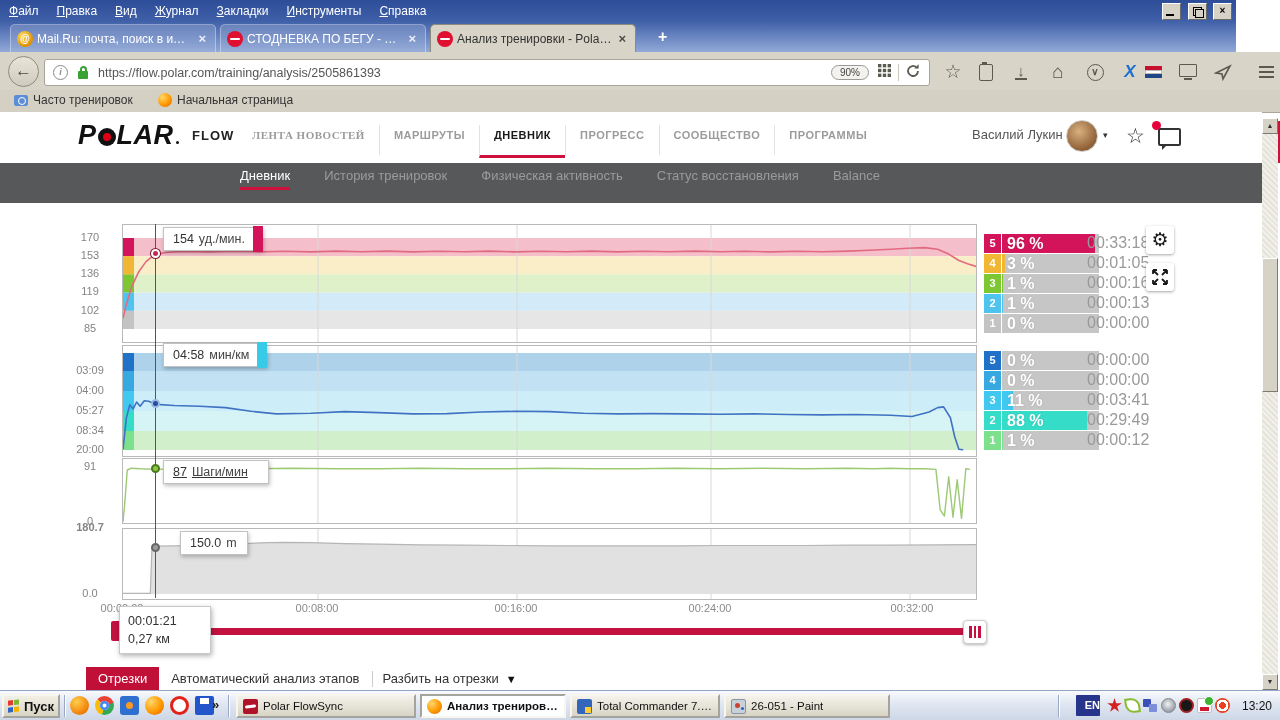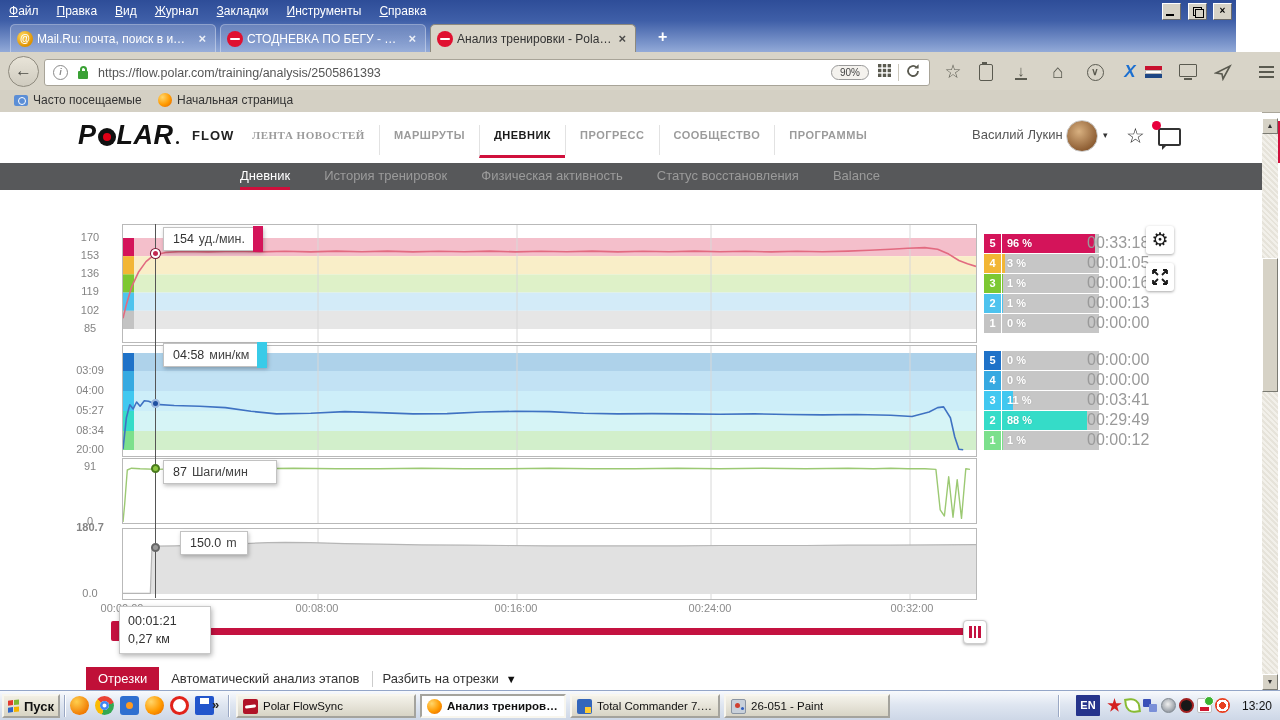--- a/index.html
+++ b/index.html
@@ -76,21 +76,21 @@
   .pnav.active{color:#1a1a1a;border-bottom:3px solid #d0103c;}
   #user-name{left:972px;top:15px;font-size:13px;color:#555;}
   #avatar{left:1066px;top:8px;width:30px;height:30px;border-radius:50%;background:radial-gradient(circle at 40% 35%,#d8b080,#8a5a30 75%);border:1px solid #ccc;}
   #user-caret{left:1103px;top:18px;font-size:9px;color:#333;}
   #hdr-star{left:1126px;top:12px;font-size:21px;color:#333;}
   #chat-icon{left:1158px;top:16px;width:19px;height:14px;border:2px solid #333;border-radius:2px;}
   #chat-icon:after{content:"";position:absolute;left:2px;bottom:-6px;width:0;height:0;border:3px solid transparent;border-top-color:#333;border-left-color:#333;}
   #chat-dot{left:1152px;top:9px;width:9px;height:9px;border-radius:50%;background:#e8003c;}
   #edge-red-tab{left:1268px;top:9px;width:12px;height:42px;background:#d0103c;}
 
-  #subnav{left:0;top:51px;width:1262px;height:27px;background:#57585a;}
+  #subnav{left:0;top:51px;width:1262px;height:40px;background:#57585a;}
   .snav{display:inline-block;font-size:13px;color:#9b9b9b;padding:5px 0 4px;margin-right:34px;height:15px;}
   .snav.active{color:#fff;border-bottom:3px solid #d0103c;}
 
   
   .ylab{position:absolute;left:62px;width:56px;text-align:center;font-size:11px;color:#848484;line-height:14px;}
   .chartbox{position:absolute;left:122px;width:853px;background:#fff;border:1px solid #b9b9b9;}
   .chartbox svg{display:block;}
   #cursor-line{left:155px;top:112px;width:1px;height:374px;background:#555;z-index:3;}
   .dot{position:absolute;width:9px;height:9px;border-radius:50%;z-index:4;box-sizing:border-box;}
   .ctt{position:absolute;background:#fff;border:1px solid #c2c2c2;box-shadow:1px 2px 4px rgba(0,0,0,.25);font-size:12.5px;color:#333;display:flex;align-items:center;padding:0 0 0 9px;height:22px;z-index:5;white-space:nowrap;}
@@ -104,21 +104,21 @@
   #tl-right-handle span{width:2.6px;height:12px;background:#c41240;}
   #cursor-tt{left:119px;top:494px;width:74px;background:#fff;border:1px solid #c8c8c8;box-shadow:1px 2px 5px rgba(0,0,0,.3);z-index:6;padding:5px 8px;font-size:12.5px;color:#333;}
   #cursor-tt div{line-height:18px;}
 
   
   .ztable{position:absolute;left:984px;width:115px;}
   .zrow{display:flex;height:19px;margin-bottom:1px;}
   .znum{width:17px;text-align:center;color:#fff;font-size:11px;font-weight:bold;line-height:19px;flex:0 0 17px;}
   .zbar{flex:1;background:#c6c6c6;position:relative;margin-left:1px;overflow:hidden;}
   .zfill{position:absolute;left:0;top:0;bottom:0;}
-  .zpct{position:absolute;left:5px;top:0;line-height:19px;color:#fff;font-size:11px;font-weight:bold;text-shadow:0 0 2px rgba(0,0,0,.15);}
+  .zpct{position:absolute;left:5px;top:0;line-height:19px;color:#fff;font-size:16px;font-weight:bold;text-shadow:0 0 2px rgba(0,0,0,.15);}
   .ztimes{position:absolute;left:1087px;width:70px;}
   .ztimes div{height:20px;line-height:20px;font-size:16px;color:#9a9a9a;}
   .toolbtn{position:absolute;left:1146px;width:28px;height:28px;background:#fff;border-radius:3px;box-shadow:0 1px 3px rgba(0,0,0,.35);text-align:center;}
   #gear-btn{font-size:19px;line-height:28px;color:#1a1a1a;}
 
   
   #bottom-tabs{left:86px;top:554px;height:25px;background:#fff;display:flex;align-items:center;font-size:13px;}
   .btab{padding:4px 12px;color:#333;}
   .btab.active{background:#c01038;color:#fff;}
   .btab-sep{width:1px;height:16px;background:#ccc;}
@@ -154,21 +154,21 @@
   .taskbtn .tlabel{overflow:hidden;text-overflow:ellipsis;}
   .ticon{width:15px;height:15px;flex:0 0 15px;border-radius:2px;position:relative;}
   .ti-flowsync{background:#b01228;}
   .ti-flowsync:after{content:"";position:absolute;left:2px;top:6px;width:11px;height:3px;background:#fff;border-radius:2px;transform:rotate(-8deg);}
   .ti-firefox{border-radius:50%;background:radial-gradient(circle at 32% 30%,#ffd66b,#ff9a00 55%,#e05e00);}
   .ti-totalcmd{background:#3366bb;}
   .ti-totalcmd:after{content:"";position:absolute;right:1px;bottom:1px;width:6px;height:6px;background:#ffcc33;}
   .ti-paint{background:#c8d0da;border:1px solid #8a94a2;box-sizing:border-box;}
   .ti-paint:after{content:"";position:absolute;left:3px;top:3px;width:5px;height:5px;border-radius:50%;background:#d04030;box-shadow:5px 3px 0 -1px #3060c0;}
   #tray{left:1076px;top:4px;display:flex;align-items:center;gap:4px;}
-  #lang-ind{width:24px;height:21px;background:#26348c;color:#fff;font-size:11px;font-weight:bold;text-align:center;line-height:21px;border-radius:1px;}
+  #lang-ind{width:24px;height:21px;background:#26348c;color:#fff;font-size:11px;font-weight:bold;text-align:right;line-height:21px;border-radius:1px;}
   .tri{width:15px;height:15px;position:relative;margin-left:3px;}
   .tri-starburst{background:#d42020;clip-path:polygon(50% 0,61% 35%,98% 35%,68% 57%,79% 91%,50% 70%,21% 91%,32% 57%,2% 35%,39% 35%);}
   .tri-leaf{background:#fff;border:2.4px solid #88bb33;border-radius:0 60% 0 60%;box-sizing:border-box;transform:rotate(-8deg);}
   .tri-puzzle{background:transparent;}
   .tri-puzzle:before{content:"";position:absolute;left:0;top:1px;width:8px;height:8px;background:#3a50b8;border-radius:1px;}
   .tri-puzzle:after{content:"";position:absolute;left:6px;top:6px;width:8px;height:8px;background:#7a8fd8;border-radius:1px;}
   .tri-webcam{border-radius:50%;background:radial-gradient(circle at 45% 40%,#f0f0f0,#9aa0a8 70%);border:1px solid #808890;box-sizing:border-box;}
   .tri-shutter{border-radius:50%;background:#181818;border:2.5px solid #a02020;box-sizing:border-box;}
   .tri-sync{background:#fff;border:1px solid #c0c0c0;box-sizing:border-box;border-radius:2px;}
   .tri-sync:before{content:"";position:absolute;left:2px;top:8px;width:9px;height:4px;background:#d01830;}
@@ -260,21 +260,21 @@
     </div>
   <div class="abs uicon" id="hamburger-icon" style="left:1254px;">
       <span></span>
       <span></span>
       <span></span>
     </div>
 
   <div class="abs" id="bookmarksbar">
       <div class="bm-item" style="left: 14px;">
         <span class="bm-folder"></span>
-        <span>Часто посещаемые</span>
+        <span>Часто тренировок</span>
       </div>
       <div class="bm-item" style="left: 158px;">
         <span class="bm-firefox"></span>
         <span>Начальная страница</span>
       </div>
     </div>
 
   <div class="abs" id="page">
     <div class="abs" id="polar-header"></div>
     <div class="abs" id="polar-logo">
@@ -385,21 +385,21 @@
     <div class="ctt" style="left:163px;top:115px;">
       <span class="v">154</span>
         <span class="u">уд./мин.</span>
         <span class="tag" style="background:#d4145a;"></span>
     </div>
     <div class="ctt" style="left:163px;top:231px;">
       <span class="v">04:58</span>
         <span class="u">мин/км</span>
         <span class="tag" style="background:#38cbe8;"></span>
     </div>
-    <div class="ctt" style="left:163px;top:348px;padding-right:28px;">
+    <div class="ctt" style="left:163px;top:348px;padding-right:20px;text-decoration:underline;">
       <span class="v">87</span>
         <span class="u" style="margin-right:0;">Шаги/мин</span>
     </div>
     <div class="ctt" style="left:180px;top:419px;padding-right:10px;">
       <span class="v">150.0</span>
         <span class="u" style="margin-right:0;">m</span>
     </div>
 
     <div id="xlabels">
         <span class="xlab" style="left: 122px;">00:00:00</span>

